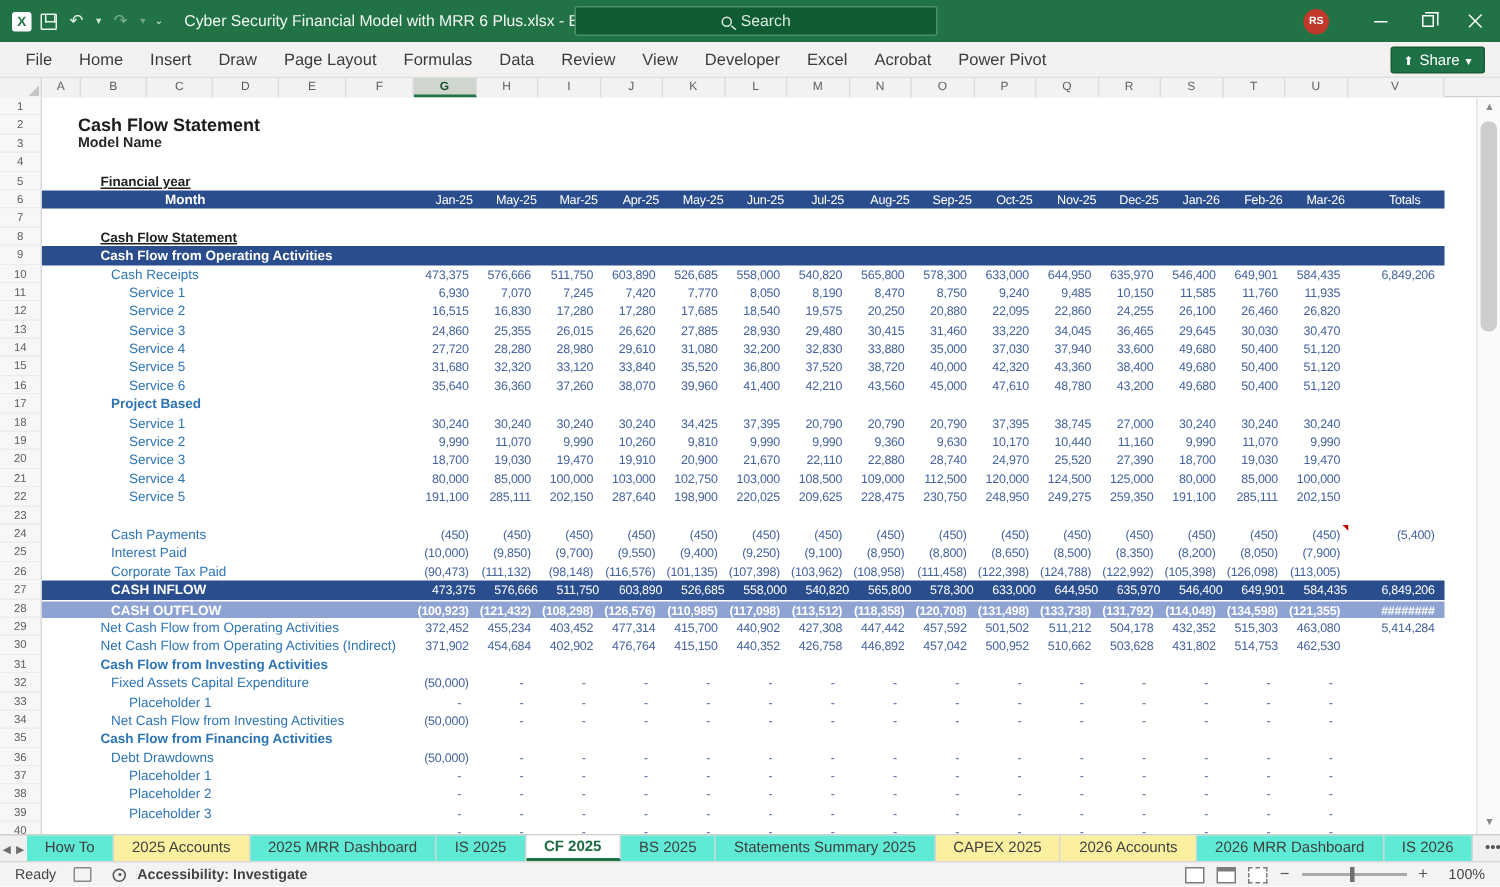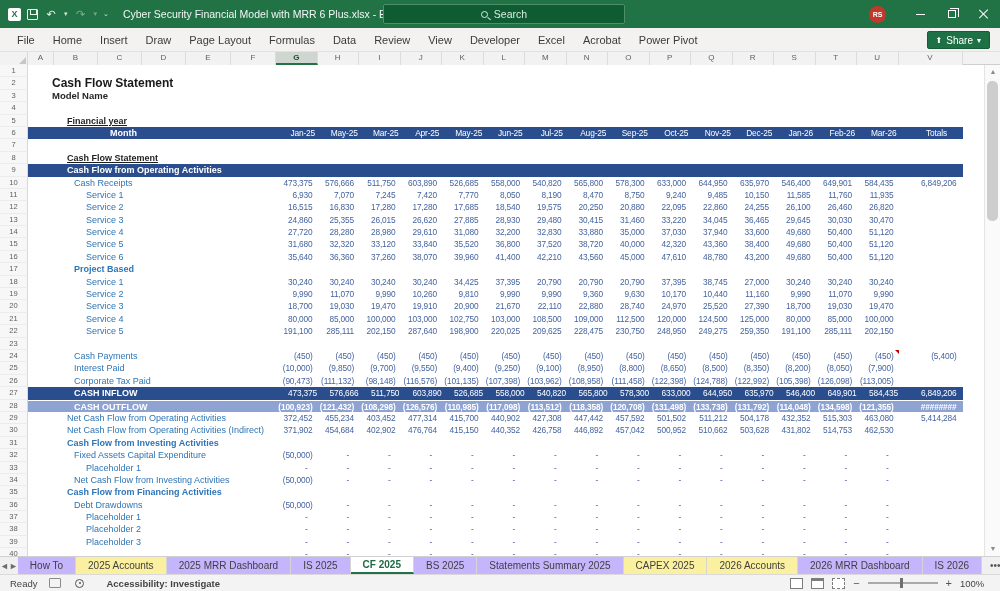--- a/index.html
+++ b/index.html
@@ -72,40 +72,40 @@
 
   
   .vscroll { position:absolute; right:0; top:65px; width:16px; height:491px; background:#fafafa; border-left:1px solid #e4e4e4; }
   .vs-arrow { width:16px; height:14px; color:#8a8a8a; font-size:7px; text-align:center; line-height:14px; }
   .vs-thumb { position:absolute; left:2px; top:16px; width:11px; height:140px; background:#cdcdcd; border-radius:5px; }
   .vs-down { position:absolute; bottom:0; }
 
   
   .tabbar { position:absolute; left:0; top:556px; width:1000px; height:18px; background:#f0f0f0; border-top:1px solid #d0d0d0; display:flex; align-items:stretch; font-size:10px; color:#3f3f3f; }
   .tabnav { width:20px; display:flex; align-items:center; justify-content:center; color:#6d6d6d; font-size:9px; }
-  .sheettab { display:flex; align-items:center; padding:0 12px; border-right:1px solid #d5d5d5; white-space:nowrap; background:#c4b5fd; }
+  .sheettab { display:flex; align-items:center; padding:0 12px; border-right:1px solid #d5d5d5; white-space:nowrap; background:#5eead4; }
   .sheettab.yellow { background:#fbf0a0; }
   .sheettab.active { background:#fff; font-weight:bold; color:#1e6b43; border-bottom:2px solid #217346; }
   .tab-more { padding:0 8px; display:flex; align-items:center; color:#555; }
 
   
   .statusbar { position:absolute; left:0; top:574px; width:1000px; height:17px; background:#f3f3f3; border-top:1px solid #dadada; display:flex; align-items:center; font-size:9.5px; color:#444; }
   .sb-ready { padding-left:10px; }
   .sb-ic { width:12px; height:10px; border:1px solid #8a8a8a; border-radius:1px; margin-left:12px; }
-  .sb-acc { display:flex; align-items:center; gap:22px; margin-left:14px; font-weight:bold; }
+  .sb-acc { display:flex; align-items:center; gap:7px; margin-left:14px; font-weight:bold; }
   .acc-ic { width:9px; height:9px; border:1px solid #555; border-radius:50%; position:relative; }
   .acc-ic:before { content:""; position:absolute; left:3px; top:2px; width:2px; height:2px; background:#555; border-radius:50%; }
   .sb-right { margin-left:auto; display:flex; align-items:center; gap:8px; padding-right:10px; }
   .view-ic { width:13px; height:11px; border:1px solid #7c7c7c; background:#fff; }
   .view-ic.v2 { border-top-width:3px; }
   .view-ic.v3 { border-style:dashed; }
   .zoom-track { width:70px; height:2px; background:#a9a9a9; position:relative; }
   .zoom-thumb { position:absolute; left:32px; top:-4px; width:3px; height:10px; background:#6f6f6f; }
   .zoom-pm { font-size:11px; color:#555; }
-  .sb-zoom { min-width:30px; }
+  .sb-zoom { min-width:30px; text-align:right; }
 </style>
 </head>
 <body>
 
 <div class="app">
 
   <div class="titlebar">
     <div class="qat">
       <div class="xl-logo">X</div>
       <div class="save-ic"></div>

